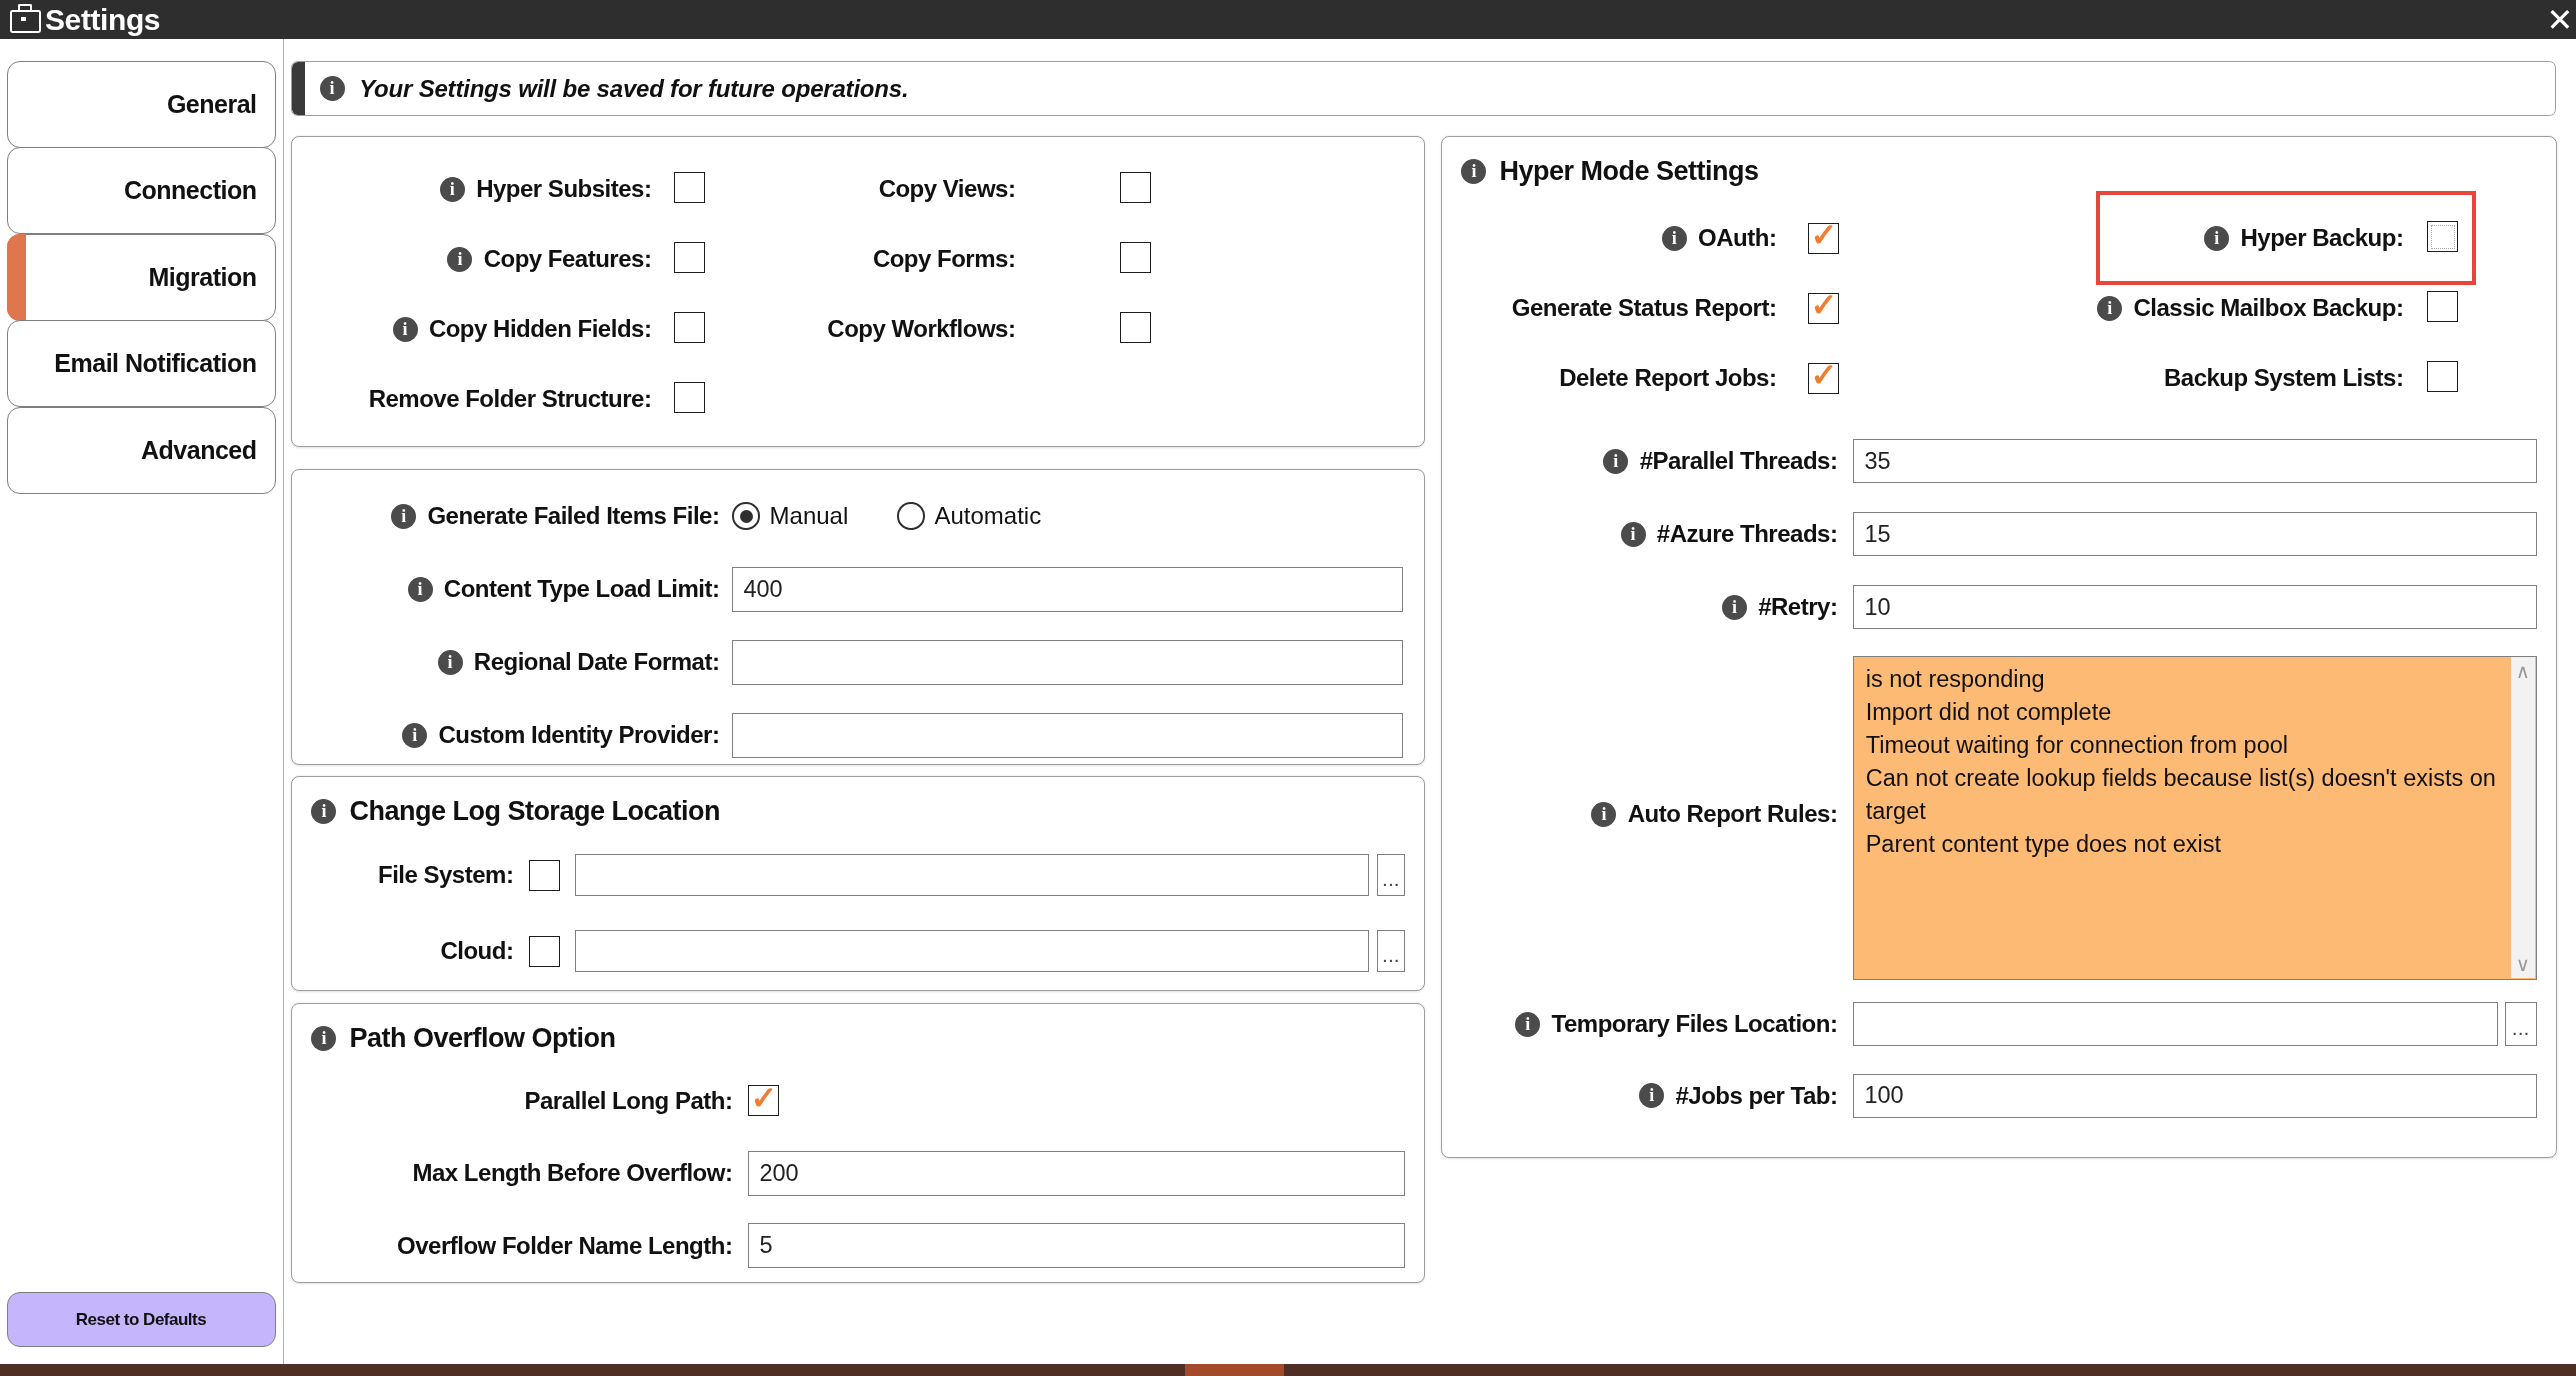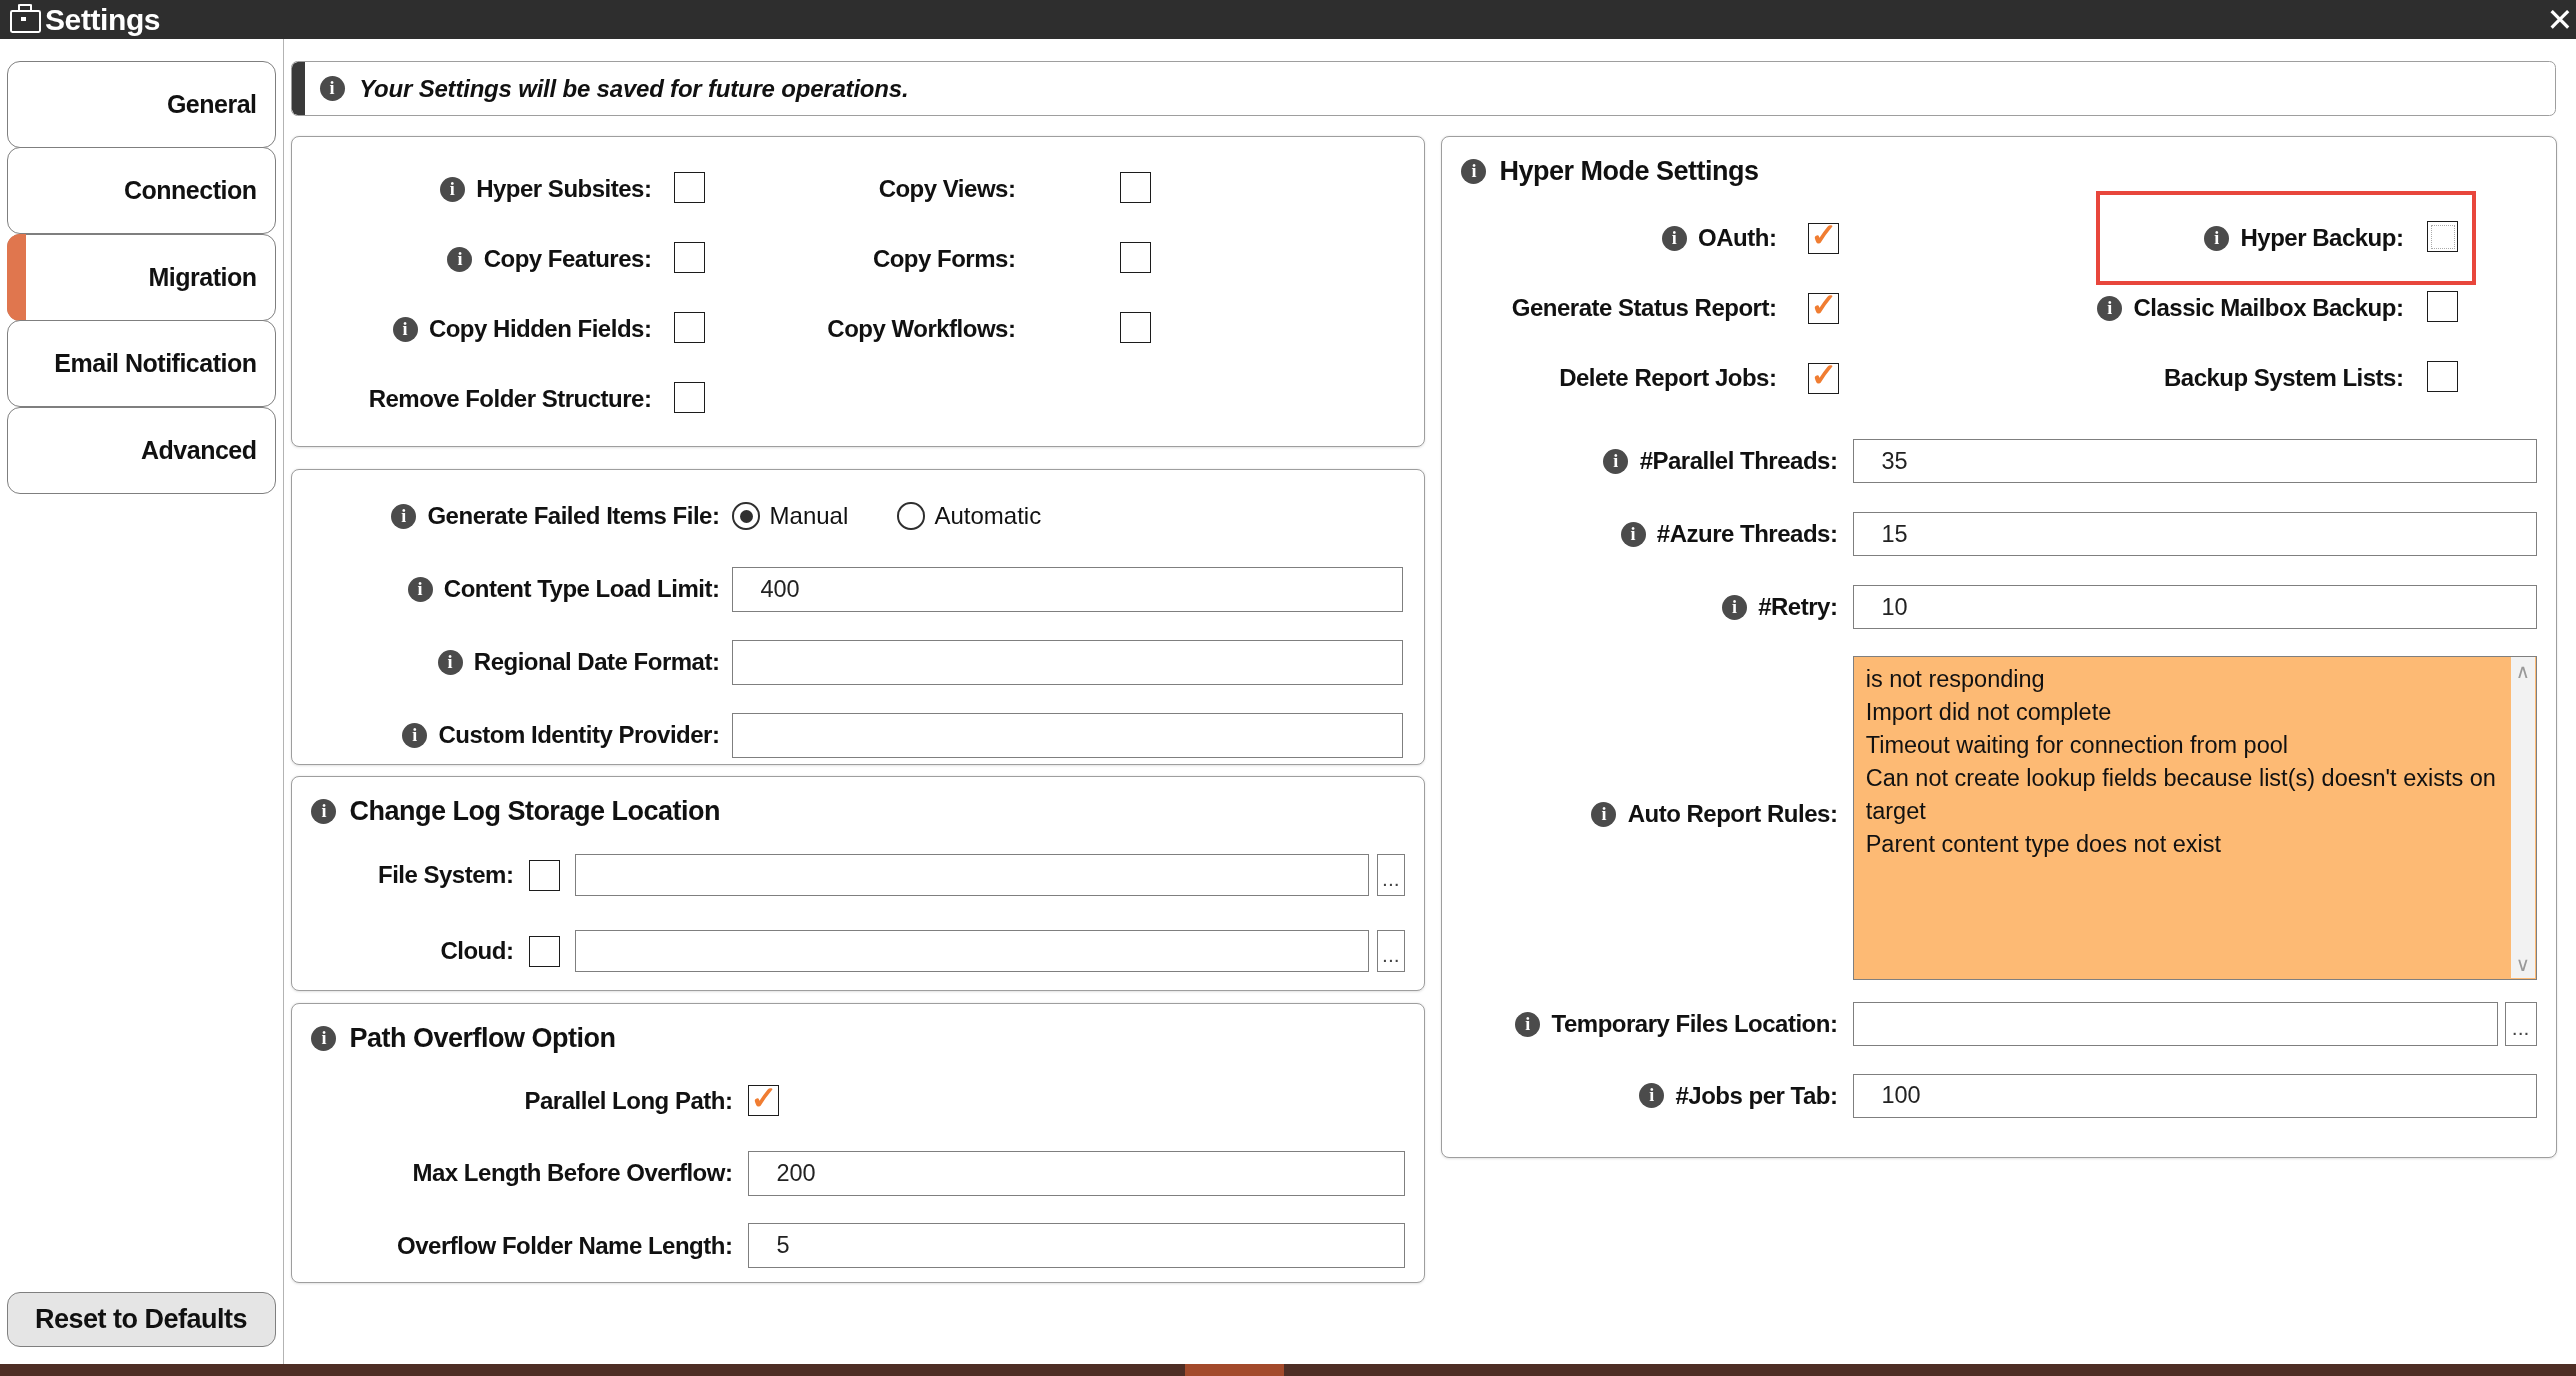--- a/index.html
+++ b/index.html
@@ -22,23 +22,23 @@
   .statusbar .segment{position:absolute;left:1185px;width:99px;top:0;bottom:0;background:#a34a2b;}
 
   
   .sidebar-tab{position:absolute;left:6.5px;width:269px;height:87px;background:#fff;
                border:0.8px solid #7f7f7f;border-radius:13px;display:flex;align-items:center;
                justify-content:flex-end;padding-right:18px;box-sizing:border-box;cursor:pointer;}
   .sidebar-tab .tab-label{font-size:25px;font-weight:700;letter-spacing:-0.5px;white-space:nowrap;}
   .sidebar-tab.active::before{content:"";position:absolute;left:-0.8px;top:-0.8px;bottom:-0.8px;width:19.4px;
                background:#e0764e;border-radius:13px 0 0 13px;}
   .divider{position:absolute;left:283px;top:39px;bottom:13px;width:0.8px;background:#b3b3b3;}
-  .reset-btn{position:absolute;left:6.5px;top:1292px;width:269px;height:55px;background:#e5e5e5;
+  .reset-btn{position:absolute;left:6.5px;top:1292px;width:269px;height:55px;background:#c4b5fd;
              border:0.8px solid #7f7f7f;border-radius:13px;display:flex;align-items:center;
-             justify-content:center;font-size:27px;font-weight:700;letter-spacing:-0.5px;cursor:pointer;box-sizing:border-box;}
+             justify-content:center;font-size:17px;font-weight:700;letter-spacing:-0.5px;cursor:pointer;box-sizing:border-box;}
 
   
   .banner{position:absolute;left:291px;top:61px;width:2265px;height:55px;border:0.8px solid #9e9e9e;
           border-radius:6.5px;background:#fff;display:flex;align-items:center;box-sizing:border-box;overflow:hidden;}
   .banner-cap{width:13px;align-self:stretch;background:#3a3a3a;border-radius:5.7px 0 0 5.7px;flex:none;}
   .banner .info-icon{margin-left:14.6px;}
   .banner-text{font-size:24px;font-weight:700;font-style:italic;letter-spacing:-0.2px;margin-left:14.6px;}
 
   
   .info-icon{display:inline-flex;width:25px;height:25px;border-radius:50%;background:#4b4b4b;color:#fff;
@@ -54,21 +54,21 @@
             transform:translateY(-3.2px);}
   .checkbox.checked .checkmark{display:block;}
   .focus-ring{display:none;position:absolute;inset:2.4px;border:1.6px dotted #aaa;}
   .focus-ring.checked{display:block;}
   .radio{width:27.5px;height:27.5px;border:2.4px solid #2f2f2f;border-radius:50%;box-sizing:border-box;
          display:inline-flex;align-items:center;justify-content:center;flex:none;cursor:pointer;}
   .radio .dot{display:none;width:13px;height:13px;border-radius:50%;background:#2f2f2f;}
   .radio.checked .dot{display:block;}
   .radio-label{font-size:24px;font-weight:400;margin-left:9.7px;white-space:nowrap;}
   .text-input{height:45px;border:0.8px solid #7f7f7f;background:#fff;font-family:"Liberation Sans",sans-serif;
-              font-size:23.5px;color:#222;padding:0 27px;box-sizing:border-box;}
+              font-size:23.5px;color:#222;padding:0 10px;box-sizing:border-box;}
   .browse-btn{width:29px;height:44px;border:0.8px solid #7f7f7f;background:#fff;font-size:21px;color:#444;
               display:inline-flex;align-items:flex-end;justify-content:center;padding-bottom:4.9px;
               box-sizing:border-box;flex:none;cursor:pointer;}
   .panel-title-row{display:flex;align-items:center;gap:13px;}
   .panel-title{font-size:27px;font-weight:700;letter-spacing:-0.5px;}
 
   
   #panel-copy{left:291px;top:136px;width:1134px;height:311px;padding:32px 19.4px;}
   .p1-row{display:grid;grid-template-columns:340px 89px 275px 1fr;align-items:center;height:40px;margin-bottom:30px;}
   .p1-row:last-child{margin-bottom:0;}

